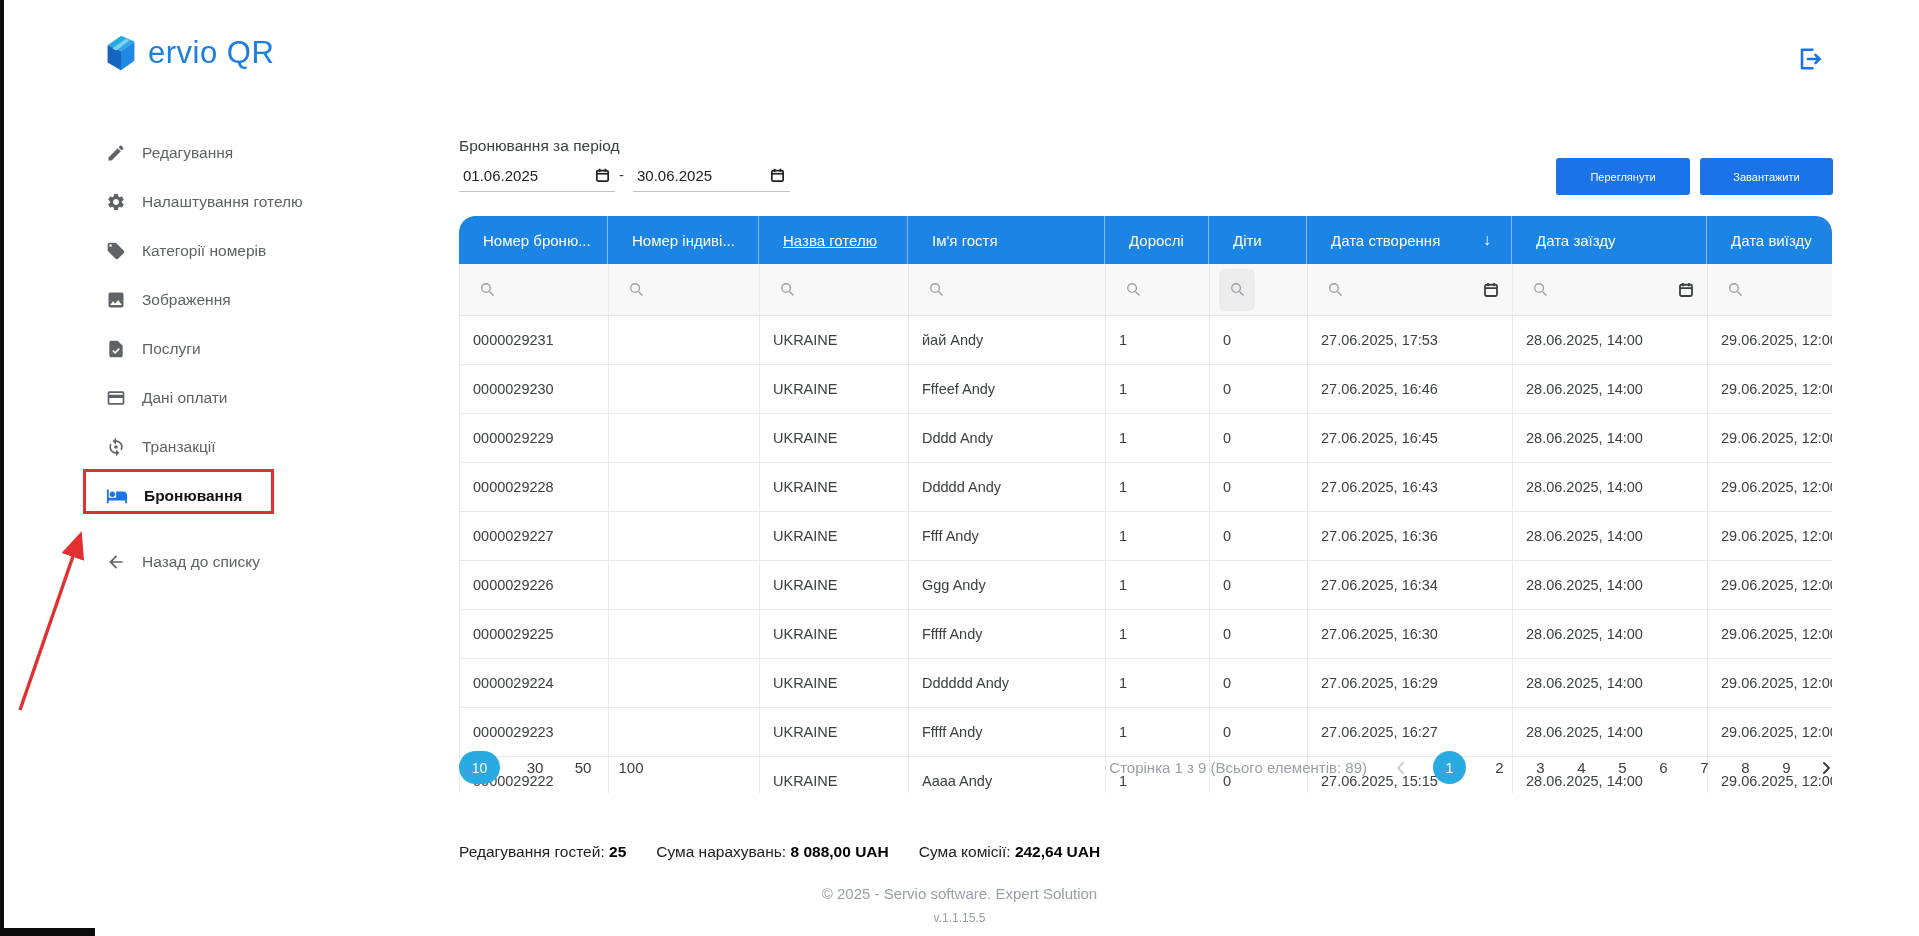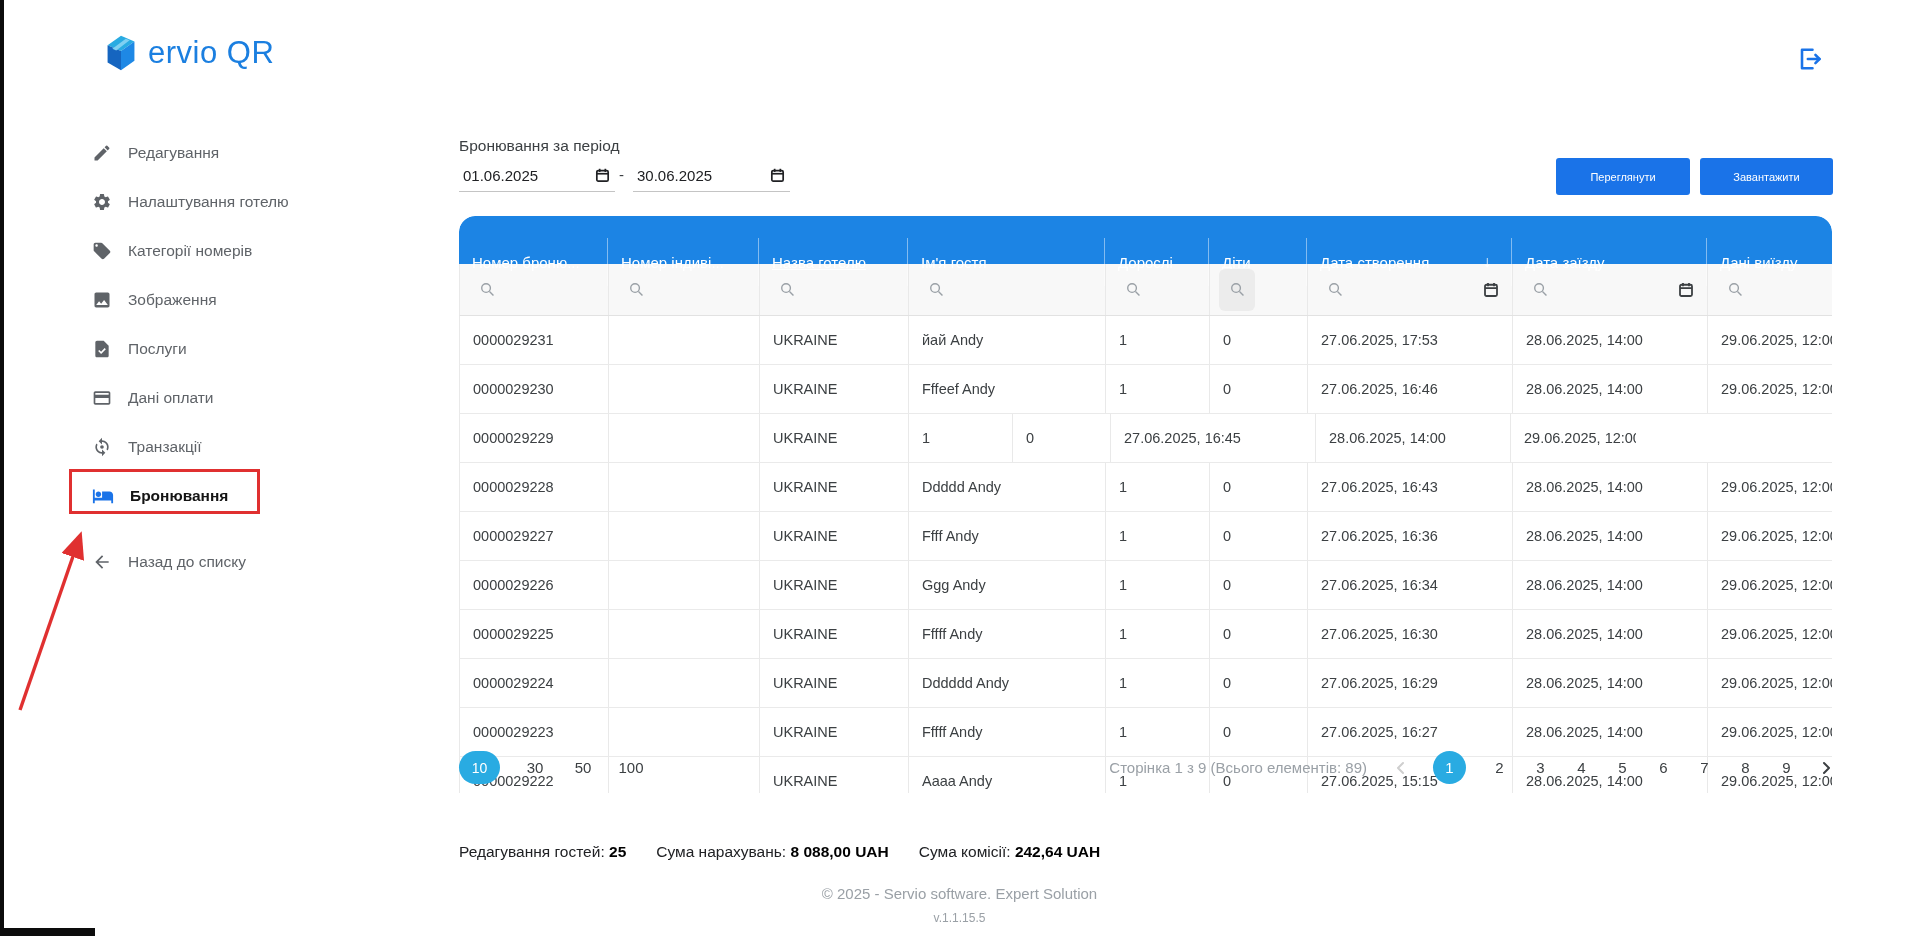--- a/index.html
+++ b/index.html
@@ -6,21 +6,21 @@
     font-family:"Liberation Sans",sans-serif;color:#3c4043;position:relative;}
   
   .edge-left{position:absolute;left:0;top:0;width:4px;height:936px;background:#0c0c0c;}
   .edge-bottom{position:absolute;left:0;top:928px;width:95px;height:8px;background:#0c0c0c;}
   
   .logo{position:absolute;left:98px;top:30px;display:flex;align-items:center;gap:4px;}
   .logo-text{font-size:31px;color:#1b7fe0;letter-spacing:.5px;}
   
   .logout{position:absolute;left:1795px;top:45px;width:28px;height:28px;cursor:pointer;}
   
-  .sidebar{position:absolute;left:92px;top:128px;width:235px;}
+  .sidebar{position:absolute;left:106px;top:128px;width:235px;}
   .side-item{height:49px;display:flex;align-items:center;gap:16px;font-size:15.5px;color:#5f6368;cursor:pointer;}
   .side-item svg{flex:0 0 auto;}
   .side-item.active{color:#141414;font-weight:700;}
   .side-item.back{margin-top:17px;}
   .hl-box{position:absolute;left:-23px;top:341px;width:191px;height:45px;border:3px solid #e03030;box-sizing:border-box;pointer-events:none;}
   .arrow-annot{position:absolute;left:8px;top:520px;pointer-events:none;}
   
   .period-label{position:absolute;left:459px;top:137px;font-size:15.5px;color:#3c4043;}
   .date-field{position:absolute;top:160px;height:32px;display:flex;align-items:center;
     border-bottom:1px solid #c4c4c4;font-size:15px;color:#202124;box-sizing:border-box;padding:0 4px;cursor:text;}
@@ -28,22 +28,22 @@
   .date-from{left:459px;width:156px;}
   .date-to{left:633px;width:157px;}
   .date-dash{position:absolute;left:619px;top:166px;font-size:15px;color:#3c4043;}
   .btn{position:absolute;top:158px;height:37px;background:#1a73e8;color:#fff;border:none;border-radius:3px;
     font-size:11px;display:flex;align-items:center;justify-content:center;cursor:pointer;font-family:inherit;}
   .btn-view{left:1556px;width:134px;}
   .btn-download{left:1700px;width:133px;}
   
   .tbl{position:absolute;left:459px;top:216px;width:1373px;height:577px;border-radius:16px 16px 0 0;overflow:hidden;background:#fff;}
   .thead{display:flex;background:#1c84e4;height:48px;border-radius:16px 16px 0 0;}
-  .hcell{display:flex;align-items:center;box-sizing:border-box;padding-left:13px;color:#fff;font-size:15px;
-    border-right:1px solid rgba(255,255,255,.45);height:48px;flex:0 0 auto;white-space:nowrap;overflow:hidden;margin-top:22px;}
+  .hcell{display:flex;align-items:center;box-sizing:border-box;padding-left:24px;color:#fff;font-size:15px;
+    border-right:1px solid rgba(255,255,255,.45);height:48px;flex:0 0 auto;white-space:nowrap;overflow:hidden;}
   .hcell:last-child{border-right:none;}
   .sort{margin-left:auto;margin-right:20px;font-size:16px;}
   .frow{display:flex;height:52px;background:#f8f8f8;border-bottom:1px solid #e2e2e2;border-left:1px solid #e9e9e9;box-sizing:border-box;}
   .fcell{display:flex;align-items:center;box-sizing:border-box;padding-left:9px;border-right:1px solid #e9e9e9;flex:0 0 auto;}
   .fcell:last-child{border-right:none;}
   .fsearch{display:flex;align-items:center;justify-content:center;width:36px;height:42px;border-radius:6px;}
   .fsearch.hl{background:#ececec;}
   .fcal{margin-left:auto;margin-right:12px;display:flex;cursor:pointer;}
   .trow{display:flex;height:49px;background:#fff;border-bottom:1px solid #eaeaea;border-left:1px solid #e9e9e9;box-sizing:border-box;cursor:pointer;}
   .tcell{display:flex;align-items:center;box-sizing:border-box;padding-left:13px;font-size:14.5px;color:#3c4043;
@@ -207,21 +207,21 @@
         <span>Діти</span>
       </div>
       <div class="hcell" style="width: 205px;">
         <span>Дата створення</span>
         <span class="sort">↓</span>
       </div>
       <div class="hcell" style="width: 195px;">
         <span>Дата заїзду</span>
       </div>
       <div class="hcell" style="width: 125px;">
-        <span>Дані виїзду</span>
+        <span>Дата виїзду</span>
       </div>
     </div>
   <div class="frow">
       <div class="fcell" style="width: 149px;">
         <span class="fsearch">
           <svg width="17" height="17" viewBox="0 0 20 20">
             <circle cx="8.3" cy="8.3" r="5.1" fill="none" stroke="#9aa0a6" stroke-width="1.6"></circle>
             <line x1="12.3" y1="12.3" x2="17" y2="17" stroke="#9aa0a6" stroke-width="1.6"></line>
           </svg>
         </span>
@@ -327,20 +327,21 @@
         <div class="tcell" style="width: 104px;">1</div>
         <div class="tcell" style="width: 98px;">0</div>
         <div class="tcell" style="width: 205px;">27.06.2025, 16:46</div>
         <div class="tcell" style="width: 195px;">28.06.2025, 14:00</div>
         <div class="tcell" style="width: 125px;">29.06.2025, 12:00</div>
       </div>
       <div class="trow">
         <div class="tcell" style="width: 149px;">0000029229</div>
         <div class="tcell" style="width: 151px;"></div>
         <div class="tcell" style="width: 149px;">UKRAINE</div>
+        <div class="tcell" style="width: 197px;">Dddd Andy</div>
         <div class="tcell" style="width: 104px;">1</div>
         <div class="tcell" style="width: 98px;">0</div>
         <div class="tcell" style="width: 205px;">27.06.2025, 16:45</div>
         <div class="tcell" style="width: 195px;">28.06.2025, 14:00</div>
         <div class="tcell" style="width: 125px;">29.06.2025, 12:00</div>
       </div>
       <div class="trow">
         <div class="tcell" style="width: 149px;">0000029228</div>
         <div class="tcell" style="width: 151px;"></div>
         <div class="tcell" style="width: 149px;">UKRAINE</div>

